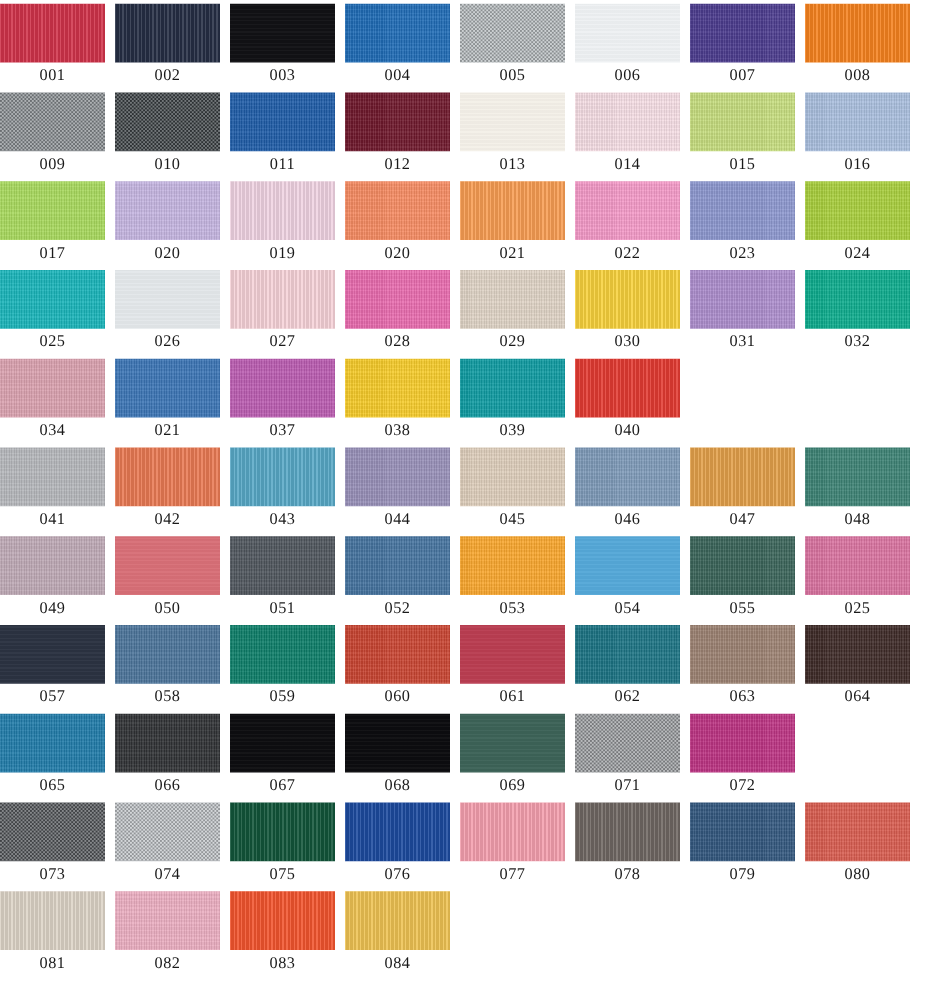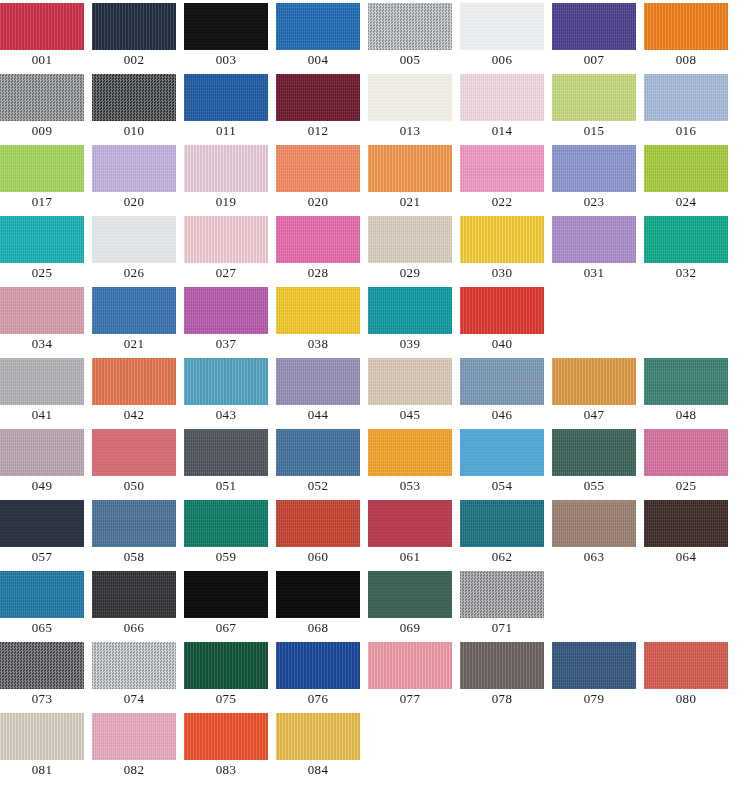--- a/index.html
+++ b/index.html
@@ -376,20 +376,24 @@
         <div class="chip-label">068</div>
       </div>
       <div class="swatch-cell">
         <div class="chip smooth" title="069" style="background: rgb(60, 98, 87);"></div>
         <div class="chip-label">069</div>
       </div>
       <div class="swatch-cell">
         <div class="chip heather" title="071" style="background: rgb(158, 161, 164);"></div>
         <div class="chip-label">071</div>
       </div>
+      <div class="swatch-cell">
+        <div class="chip" title="072" style="background: rgb(188, 52, 131);"></div>
+        <div class="chip-label">072</div>
+      </div>
     </div>
     <div class="grid-row">
       <div class="swatch-cell">
         <div class="chip heather" title="073" style="background: rgb(85, 88, 92);"></div>
         <div class="chip-label">073</div>
       </div>
       <div class="swatch-cell">
         <div class="chip heather" title="074" style="background: rgb(195, 199, 203);"></div>
         <div class="chip-label">074</div>
       </div>

